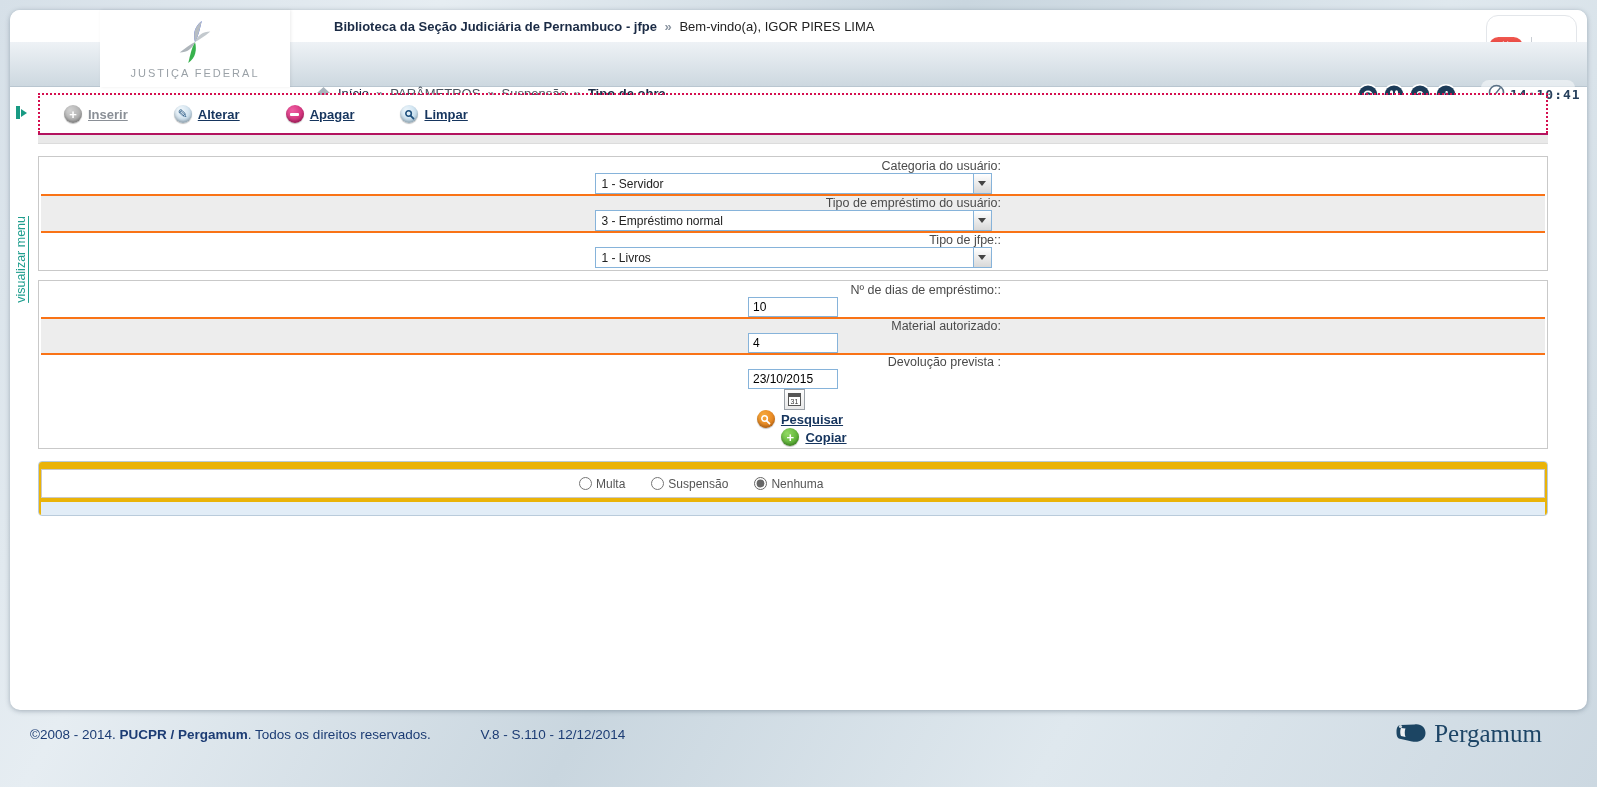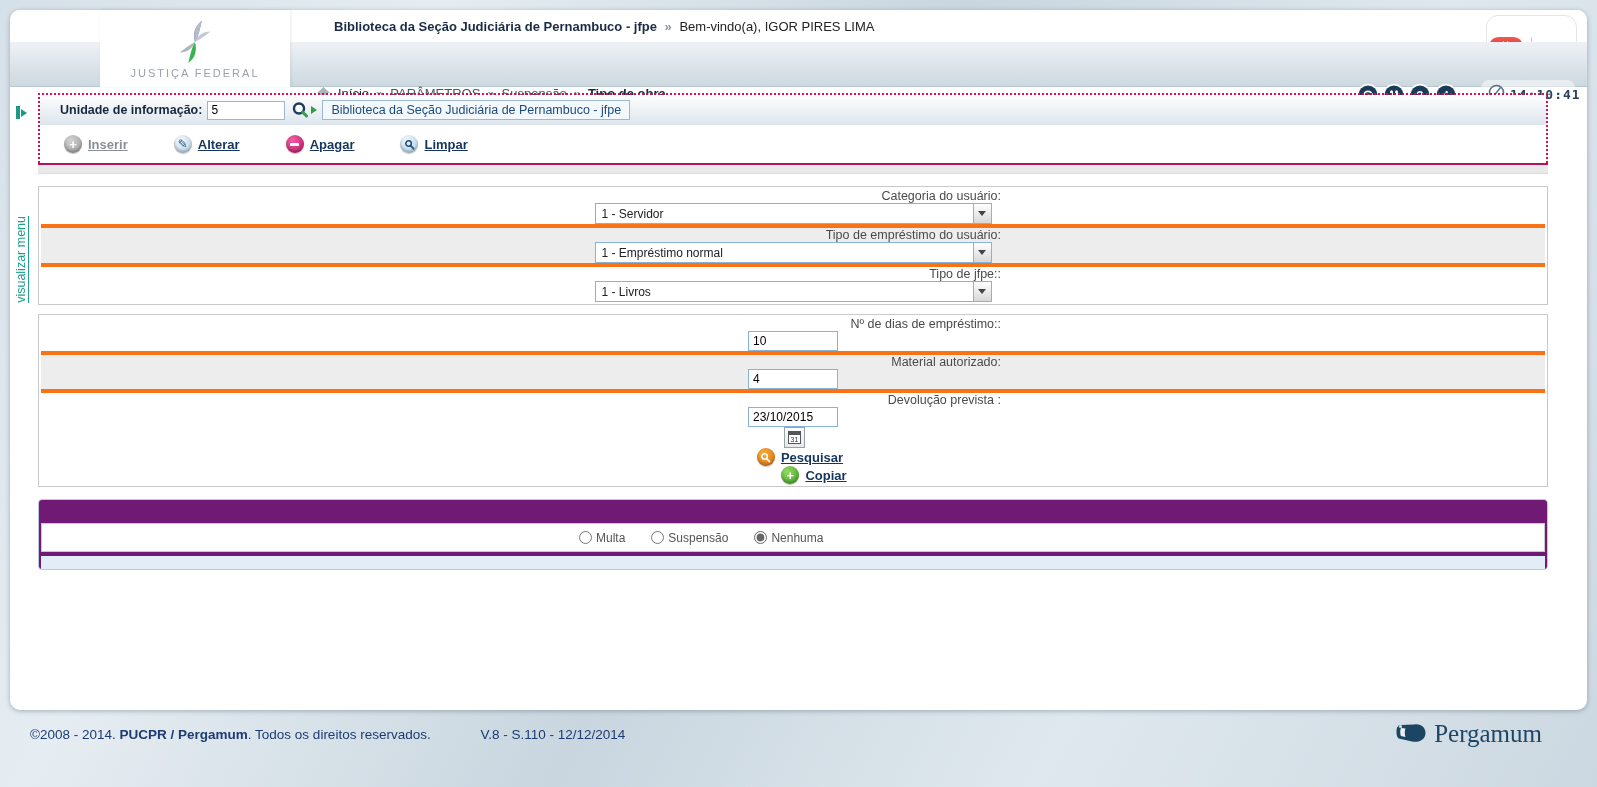--- a/index.html
+++ b/index.html
@@ -79,21 +79,21 @@
   .ic-delete { background:radial-gradient(circle at 35% 30%, #ef5ea2, #c01663); }
   .ic-delete .minus { width:9px; height:3px; background:#fff; border-radius:1px; }
   .ic-clear  { background:radial-gradient(circle at 35% 30%, #eef6fb, #aed0e6); color:#1d4f7c; }
   .ic-search { background:radial-gradient(circle at 35% 30%, #f6a93c, #df7312); }
   .ic-copy   { background:radial-gradient(circle at 35% 30%, #93d964, #3f9e1f); }
   .rule-crimson { border-bottom:2px solid #b3135f; }
   .rule-gray { height:9px; background:#e9e9e9; border-bottom:1px solid #dcdcdc; margin-bottom:12px; }
   
   .grp { border:1px solid #c9c9c9; background:#fff; padding:2px; margin-bottom:9px; }
   .frow { min-height:30px; display:flex; align-items:center;flex-direction:column; }
-  .frow + .frow { border-top:4px solid #f97316; }
+  .frow + .frow { border-top:2px solid #f97316; }
   .frow.alt { background:#ededed; }
   .flabel { width:432px; text-align:right; padding-right:8px; color:#4a4a4a; font-size:12.5px; flex:0 0 auto; }
   .selectbox { width:397px; height:21px; border:1px solid #86b3da; background:#fff; display:flex; cursor:pointer; }
   .selectbox .sel-txt { flex:1; font-size:12px; color:#222; padding:3px 6px; border-right:1px solid #86b3da; overflow:hidden; white-space:nowrap; }
   .selectbox .sel-arrow { width:17px; background:linear-gradient(#ffffff,#d8d8d8); display:flex; align-items:center; justify-content:center; }
   .selectbox .sel-arrow .tri { width:0; height:0; border-left:4px solid transparent; border-right:4px solid transparent; border-top:5px solid #444; }
   .tinput { width:90px; height:20px; border:1px solid #86b3da; font:12px "Liberation Sans",sans-serif; padding:0 4px; }
   .cal-btn { width:21px; height:21px; border:1px solid #9aa0a6; background:linear-gradient(#fdfdfd,#e8e8e8); margin-left:3px;
     display:flex; align-items:center; justify-content:center; cursor:pointer; }
   .cal-ic { width:13px; height:13px; border:1px solid #555; border-top:4px solid #555; font-size:7px; color:#333;
@@ -101,21 +101,21 @@
   .inline-btn { display:flex; align-items:center; gap:6px; cursor:pointer; margin-left:14px; }
   .inline-btn + .inline-btn { margin-left:42px; }
   
   .pen { margin-top:12px; border:1px solid #b9cbdb; border-radius:4px; overflow:hidden; background:#fff; }
   .pen-head { height:27px; background:linear-gradient(#ecf3fa,#d6e5f2); border-bottom:1px solid #c3d4e3;
     display:flex; align-items:center; justify-content:space-between; padding:0 8px 0 12px; }
   .pen-title { color:#1a3a6b; font-size:12.5px; }
   .pen-collapse { width:28px; height:16px; border:1px solid #a9aeb4; border-radius:3px;
     background:linear-gradient(#ffffff,#dcdcdc); display:flex; align-items:center; justify-content:center; cursor:pointer; }
   .pen-collapse .tri { width:0; height:0; border-left:4px solid transparent; border-right:4px solid transparent; border-bottom:6px solid #4a4a4a; }
-  .pen-body { padding:23px 2px 0 2px; background:#701a75; }
+  .pen-body { padding:7px 2px 0 2px; background:#eab308; }
   .radio-row { border:1px solid #c9c9c9; height:29px; display:flex; align-items:center; gap:26px; padding-left:537px; background:#fff; }
   .radio-item { display:flex; align-items:center; gap:4px; }
   .radio-item input { width:13px; height:13px; accent-color:#666; }
   .radio-item label { color:#555; font-size:12px; cursor:pointer; }
   .pen-foot { height:13px; background:#e2edf7; margin-top:4px; }
   
   .footer-text { position:absolute; left:30px; top:727px; font-size:13.5px; color:#1c3c74; white-space:nowrap; }
   .footer-text b { font-weight:bold; }
   .footer-version { margin-left:46px; }
   .perg-logo { position:absolute; right:55px; top:720px; display:flex; align-items:center; gap:7px; }
@@ -216,32 +216,20 @@
     <span class="side-toggle">
       <span class="bar"></span>
       <span class="tri"></span>
     </span>
     <span class="side-label">visualizar  menu</span>
   </div>
 
   <div class="content">
 
     <div class="param-head">
-      <div class="unit-bar">
-        <span class="unit-label">Unidade de informação:</span>
-        <input class="unit-input" type="text" value="5" style="">
-        <span class="unit-mag">
-          <svg width="18" height="18" viewBox="0 0 18 18">
-              <circle cx="8" cy="7.5" r="5" fill="#fff" stroke="#1d3a5f" stroke-width="2.4"></circle>
-              <line x1="11.5" y1="11" x2="15.5" y2="15" stroke="#2f9e44" stroke-width="3" stroke-linecap="round"></line>
-            </svg>
-        </span>
-        <span class="unit-tri"></span>
-        <span class="unit-name">Biblioteca da Seção Judiciária de Pernambuco - jfpe</span>
-      </div>
 
       <div class="toolbar">
         <span class="tbtn">
           <span class="tb-icon ic-insert">+</span>
           <span class="tbtn-label disabled">Inserir</span>
         </span>
         <span class="tbtn">
           <span class="tb-icon ic-alter">✎</span>
           <span class="tbtn-label">Alterar</span>
         </span>
@@ -272,21 +260,21 @@
         <span class="selectbox">
           <span class="sel-txt">1 - Servidor</span>
           <span class="sel-arrow">
               <span class="tri"></span>
             </span>
         </span>
       </div>
       <div class="frow alt">
         <span class="flabel">Tipo de empréstimo do usuário:</span>
         <span class="selectbox">
-          <span class="sel-txt">1 - Empréstimo normal</span>
+          <span class="sel-txt">3 - Empréstimo normal</span>
           <span class="sel-arrow">
               <span class="tri"></span>
             </span>
         </span>
       </div>
       <div class="frow">
         <span class="flabel">Tipo de jfpe::</span>
         <span class="selectbox">
           <span class="sel-txt">1 - Livros</span>
           <span class="sel-arrow">

